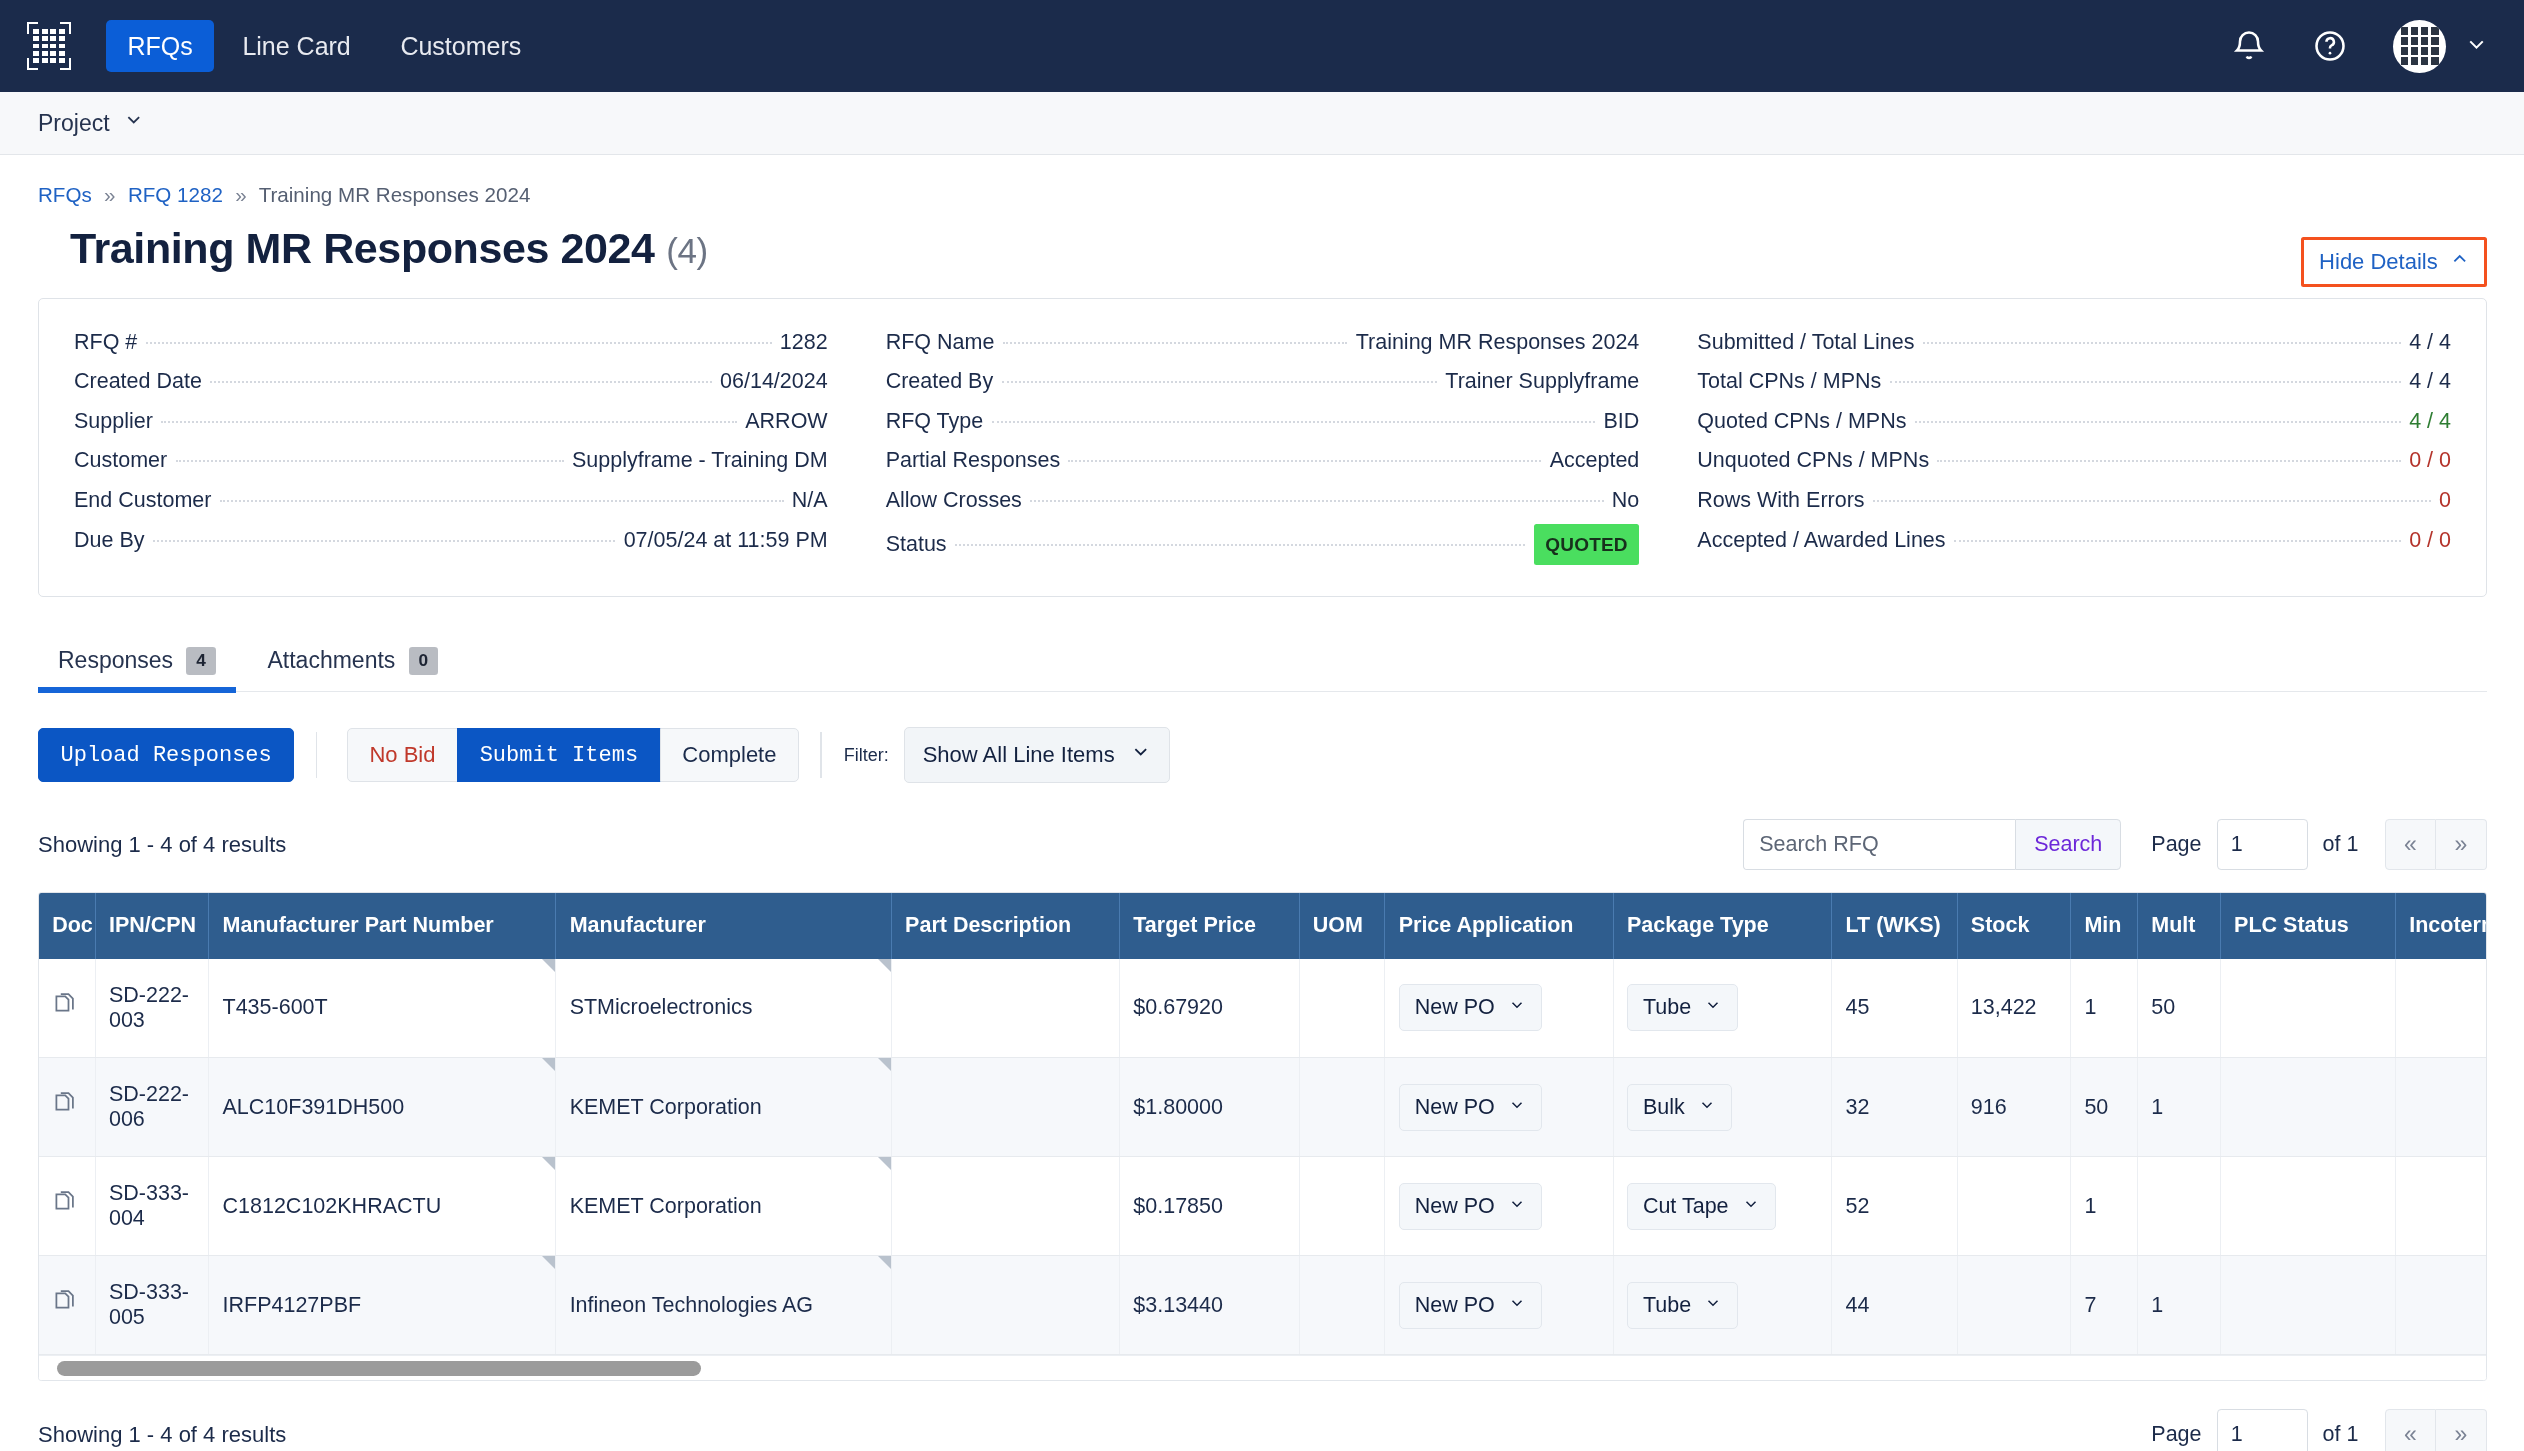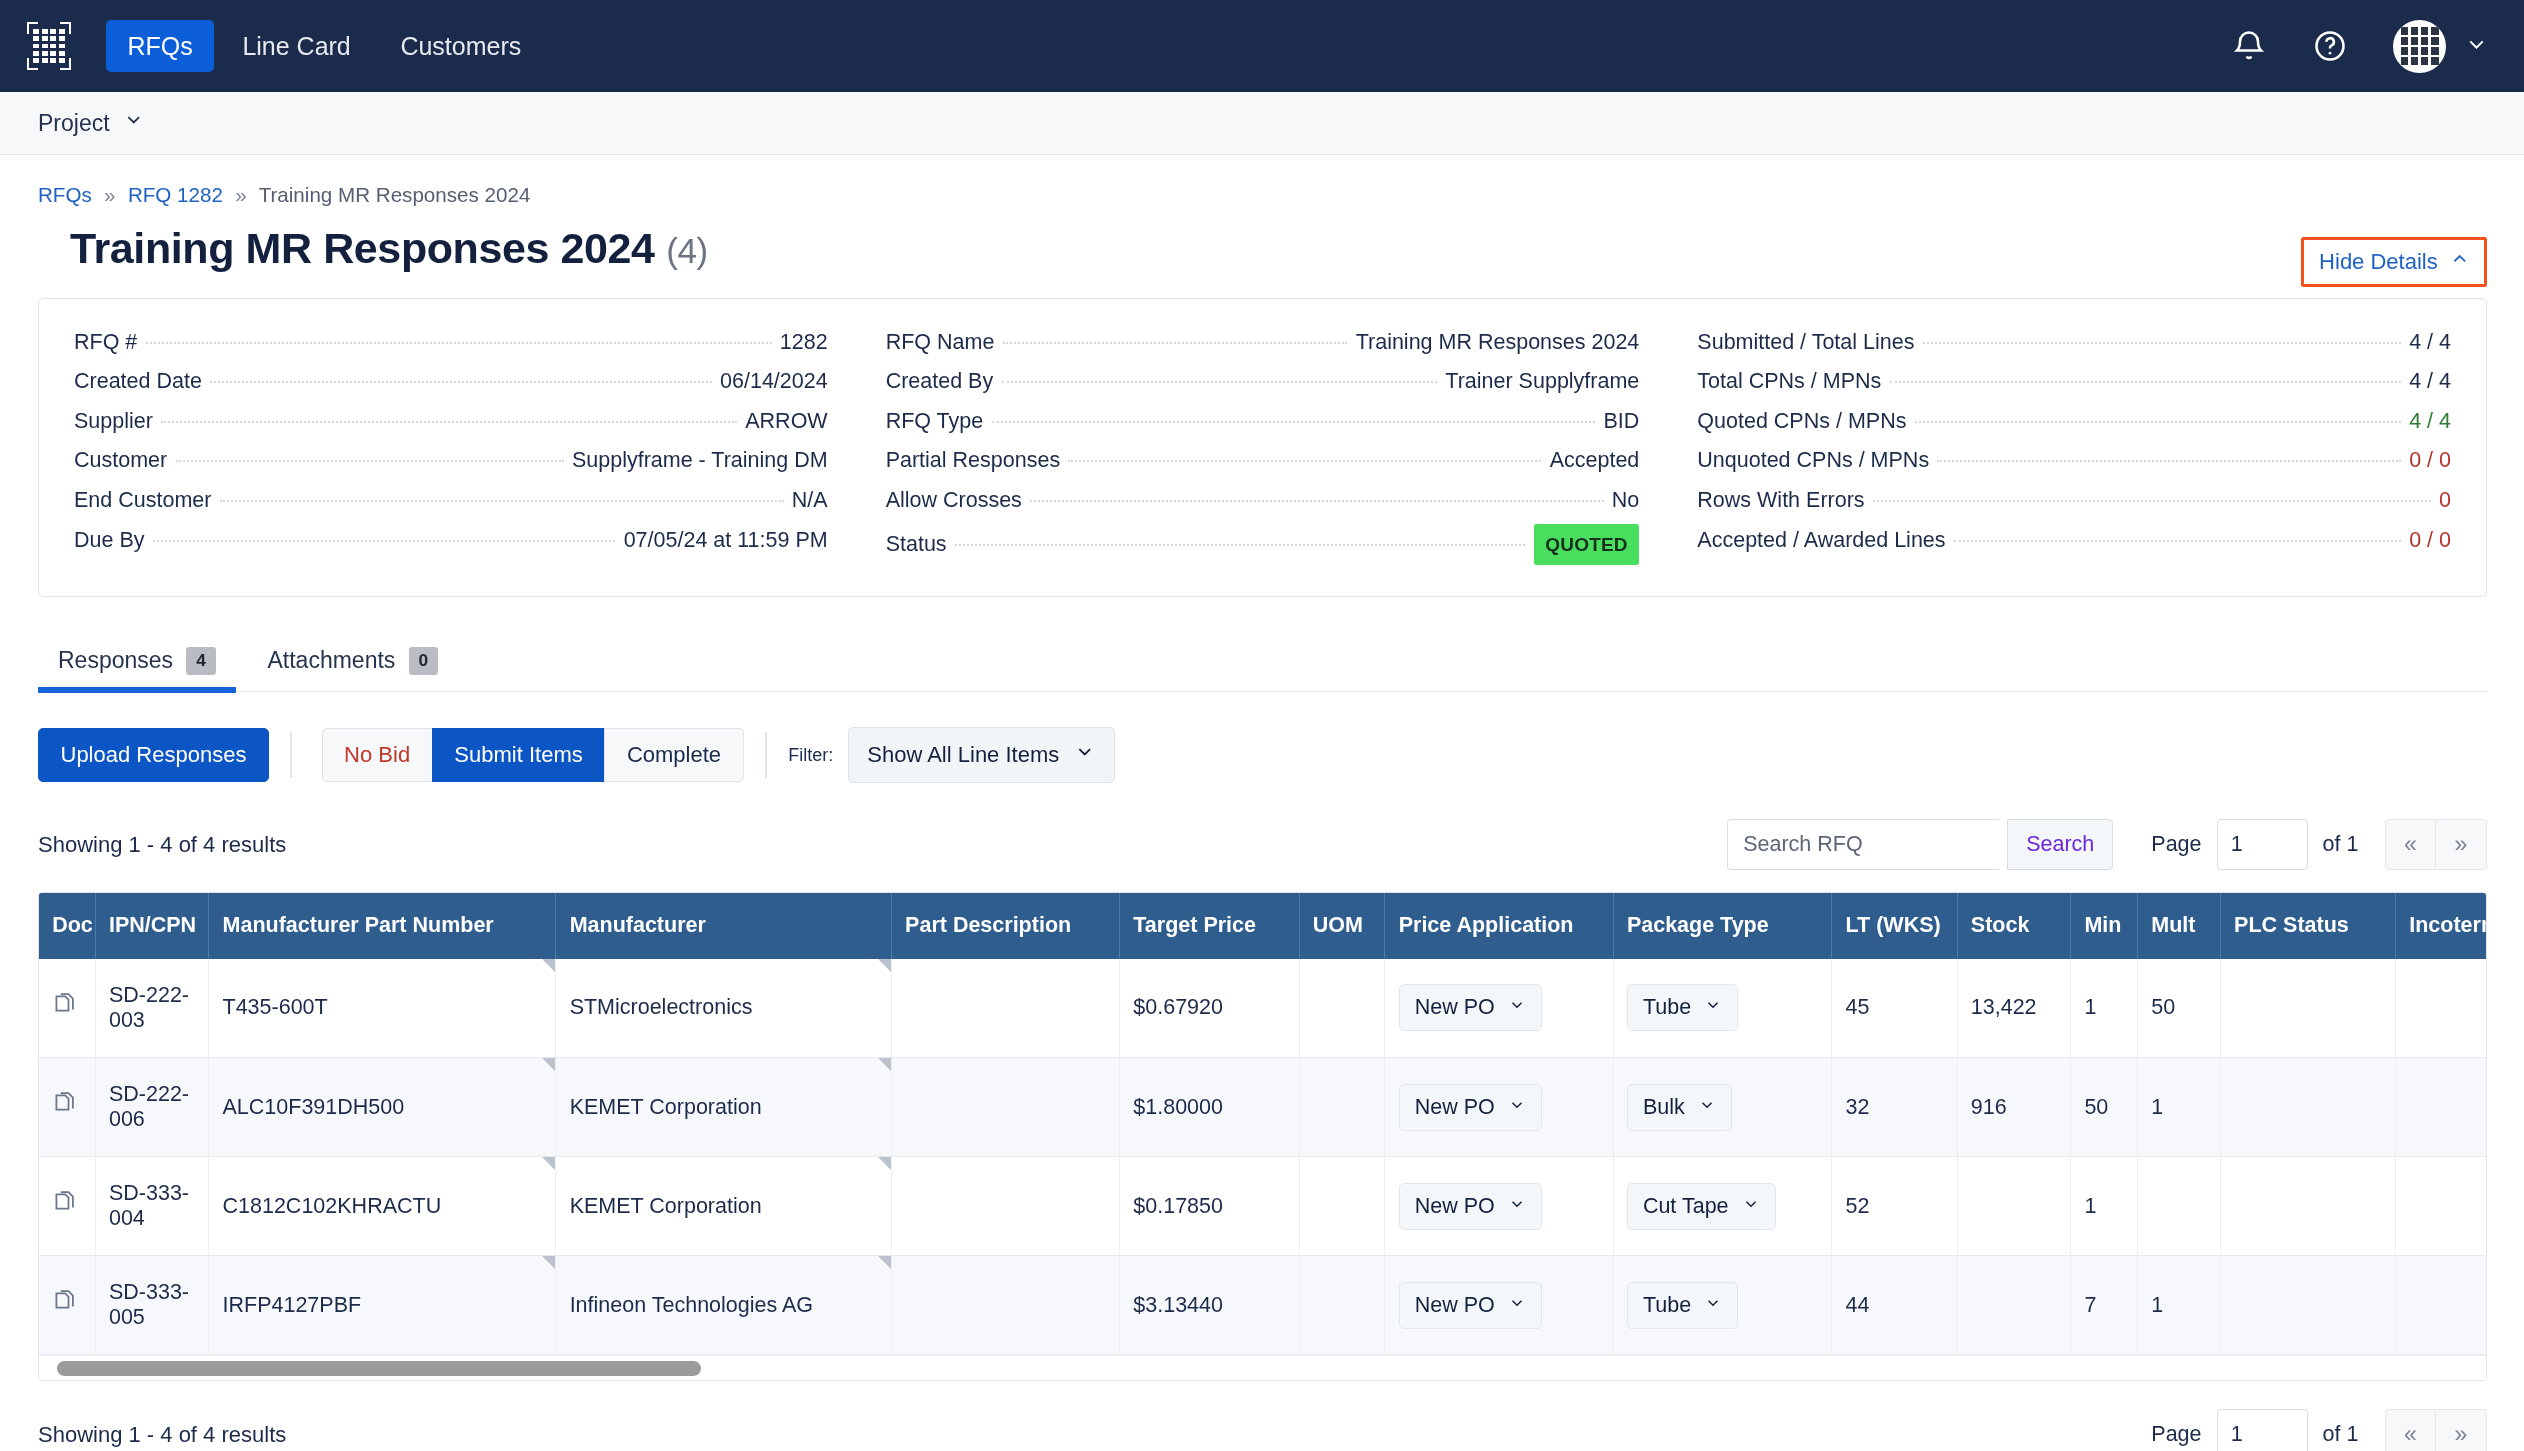--- a/index.html
+++ b/index.html
@@ -98,39 +98,39 @@
           border-bottom: 1.7px solid #e5e8ec; }
   .tab { display:flex; align-items:center; gap:13.2px; padding: 15px 20px 16.5px 20px;
          font-size:23px; color:#26334f; cursor:pointer; position:relative; }
   .tab.active::after { content:""; position:absolute; left:0; right:0; bottom:-1.7px; height:5.8px; background:#1565d8; }
   .tab-badge { background:#b9bcc2; color:#1d2433; font-size:17.3px; font-weight:bold;
                border-radius:3.3px; padding: 3.3px 10px; min-width:28px; text-align:center; }
 
   
   .toolbar { display:flex; align-items:center; gap: 0; margin-top: 35px; }
   .btn { font-size: 22px; border-radius:5px; padding: 13.2px 21.5px; cursor:pointer; white-space:nowrap; }
-  .btn-primary { background:#0b56c4; color:#fff; border:0.8px solid #0b56c4; }
+  .btn-primary { background:#0b56c4; color:#fff; border:0.8px solid #0b56c4;font-family:Liberation Mono, monospace; }
   .btn-light { background:#f6f8fa; color:#1b2b4b; border:0.8px solid #dfe3e8; }
   .btn-danger-text { background:#f6f8fa; color:#c0392b; border:0.8px solid #dfe3e8; }
   .vsep { width:1.7px; height:46px; background:#e0e4e9; margin: 0 21.5px; }
   .group { display:flex; align-items:center; gap: 0; }
   .group .btn { border-radius:0; margin-left:-0.8px; }
   .group .btn:first-child { border-radius:5px 0 0 5px; margin-left:8px; }
   .group .btn:last-child { border-radius:0 5px 5px 0; }
   .filter-label { font-size:18px; color:#1b2b4b; margin-right: 15px; }
   .select-pill {
     display:flex; align-items:center; gap:15px;
     background:#f2f5f8; border:0.8px solid #dfe3e8; border-radius:5px;
     padding: 13.2px 18px; font-size: 22px; color:#13213f; cursor:pointer;
   }
 
   
   .results-bar { display:flex; align-items:center; margin-top: 36px; }
   .results-text { font-size: 22px; color:#1c2b4a; }
-  .results-right { margin-left:auto; display:flex; align-items:center; gap: 8px; justify-content: flex-end; }
+  .results-right { margin-left:auto; display:flex; align-items:center; gap: 0; justify-content: flex-end; }
   .search-input {
     width: 272px; height: 51px; border:0.8px solid #d8dde3; border-right:0;
     border-radius:4.1px 0 0 4.1px; padding: 0 15px; font-size:21.5px;
     font-family:"Liberation Sans", sans-serif; color:#1c2b4a; background:#fff;
   }
   .search-input::placeholder { color:#5d6676; }
   .search-btn {
     height:51px; border:0.8px solid #d8dde3; background:#f4f7fa; color:#6d28d9;
     border-radius: 0 4.1px 4.1px 0; font-size:21.5px; padding: 0 18px; cursor:pointer;
     font-family:"Liberation Sans", sans-serif;

